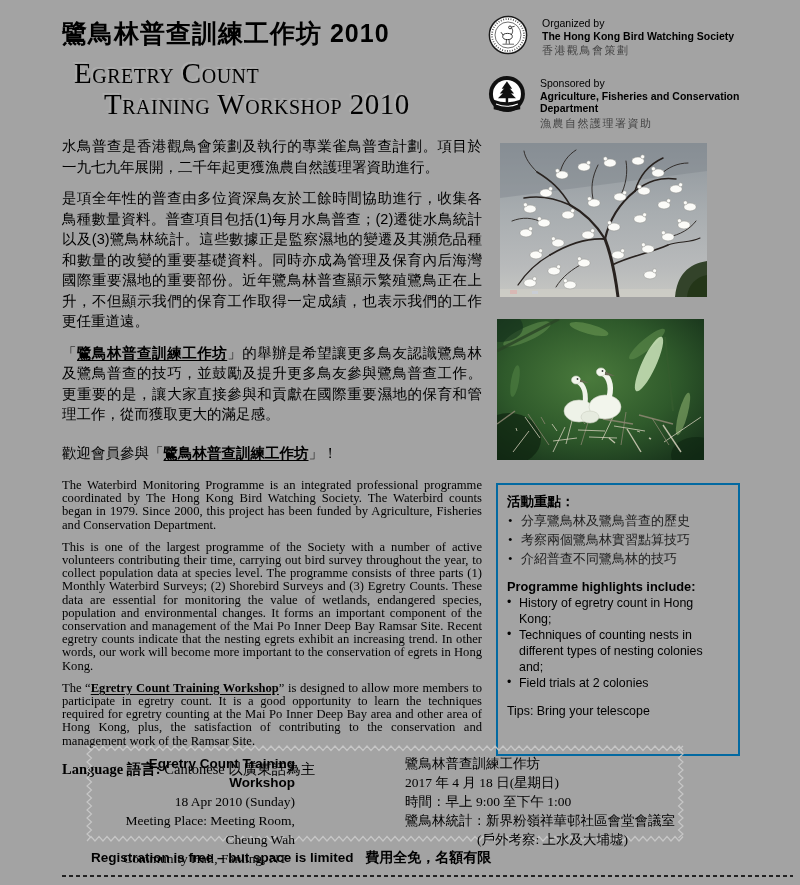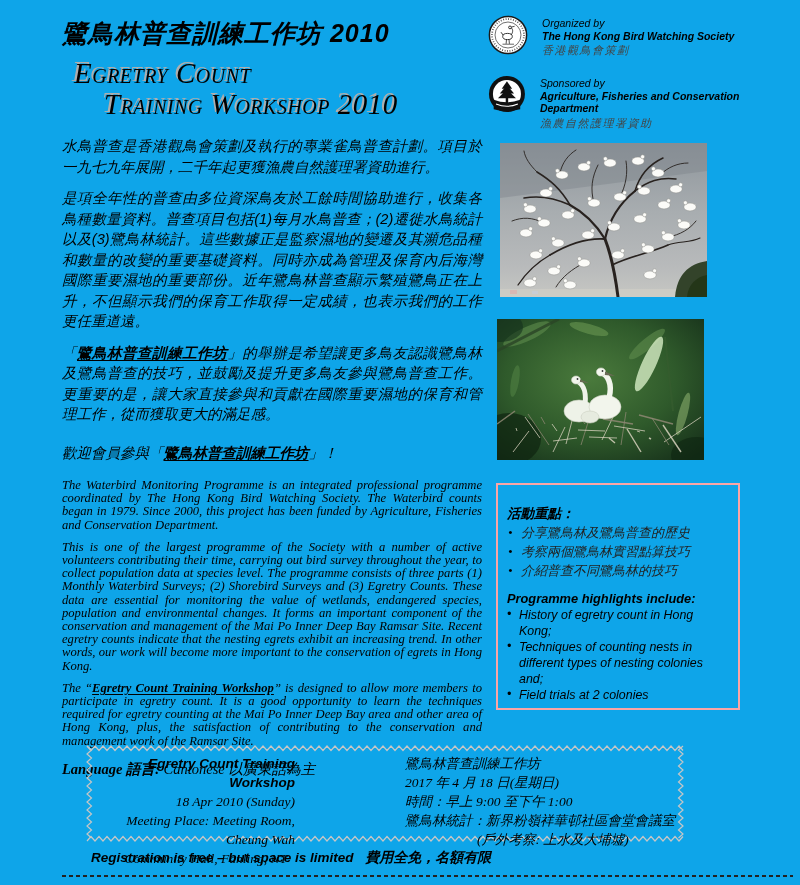--- a/index.html
+++ b/index.html
@@ -1,17 +1,17 @@
 <!DOCTYPE html>
 <html><head>
 <meta charset="utf-8">
 <style>
   html,body{margin:0;padding:0;background:#ffffff;}
   body{width:800px;height:885px;font-family:"Liberation Sans",sans-serif;color:#000;}
-  .page{position:relative;width:800px;height:885px;overflow:hidden;background:#0ea5e9;font-style:italic;}
+  .page{position:relative;width:800px;height:885px;overflow:hidden;background:#a3a3a3;}
 
   
   .left-col{position:absolute;left:62px;top:16px;width:420px;}
   .title-zh{font-size:25px;line-height:34px;font-weight:bold;letter-spacing:1px;margin:0 0 8px 0;}
   .title-en{font-family:"Liberation Serif",serif;font-variant:small-caps;font-size:29px;line-height:31px;
             color:#000;text-shadow:-2px -2px 0 #aeaeae;letter-spacing:.5px;}
   .title-en .l1{margin-left:12px;}
   .title-en .l2{margin-left:42px;}
 
   .zh-body{font-size:14.5px;line-height:20.5px;text-align:justify;margin:0 0 11px 0;}
@@ -31,22 +31,22 @@
   .logo-row1{top:15px;}
   .logo-row2{top:75px;}
   .logo-txt{margin-left:14px;font-size:10.5px;line-height:12.5px;padding-top:2px;}
   .logo-txt .nm{font-weight:bold;}
   .logo-txt .zh{font-family:"Liberation Serif",serif;color:#444;font-size:11px;letter-spacing:1.5px;margin-top:2px;}
 
   .photo{position:absolute;display:block;}
   .photo1{left:500px;top:143px;}
   .photo2{left:497px;top:319px;}
 
-  .hl-box{position:absolute;left:496px;top:483px;width:244px;height:227px;border:2px solid #fca5a5;
-          box-sizing:border-box;padding:19px 9px;overflow:hidden;}
+  .hl-box{position:absolute;left:496px;top:483px;width:244px;height:273px;border:2px solid #0369a1;
+          box-sizing:border-box;padding:7px 9px;overflow:hidden;}
   .hl-title-zh{font-size:13.5px;font-weight:bold;line-height:19px;}
   .hl-item-zh{font-family:"Liberation Serif",serif;font-size:13px;line-height:19px;color:#222;
               padding-left:14px;position:relative;}
   .hl-item-zh::before{content:"•";position:absolute;left:1px;color:#000;}
   .hl-title-en{font-size:12.8px;font-weight:bold;line-height:16px;margin-top:11px;}
   .hl-item-en{font-size:12.4px;line-height:16px;padding-left:12px;position:relative;}
   .hl-item-en::before{content:"•";position:absolute;left:0;top:-1px;}
   .hl-tips-en{font-size:12.4px;line-height:16px;margin-top:12px;}
 
   

